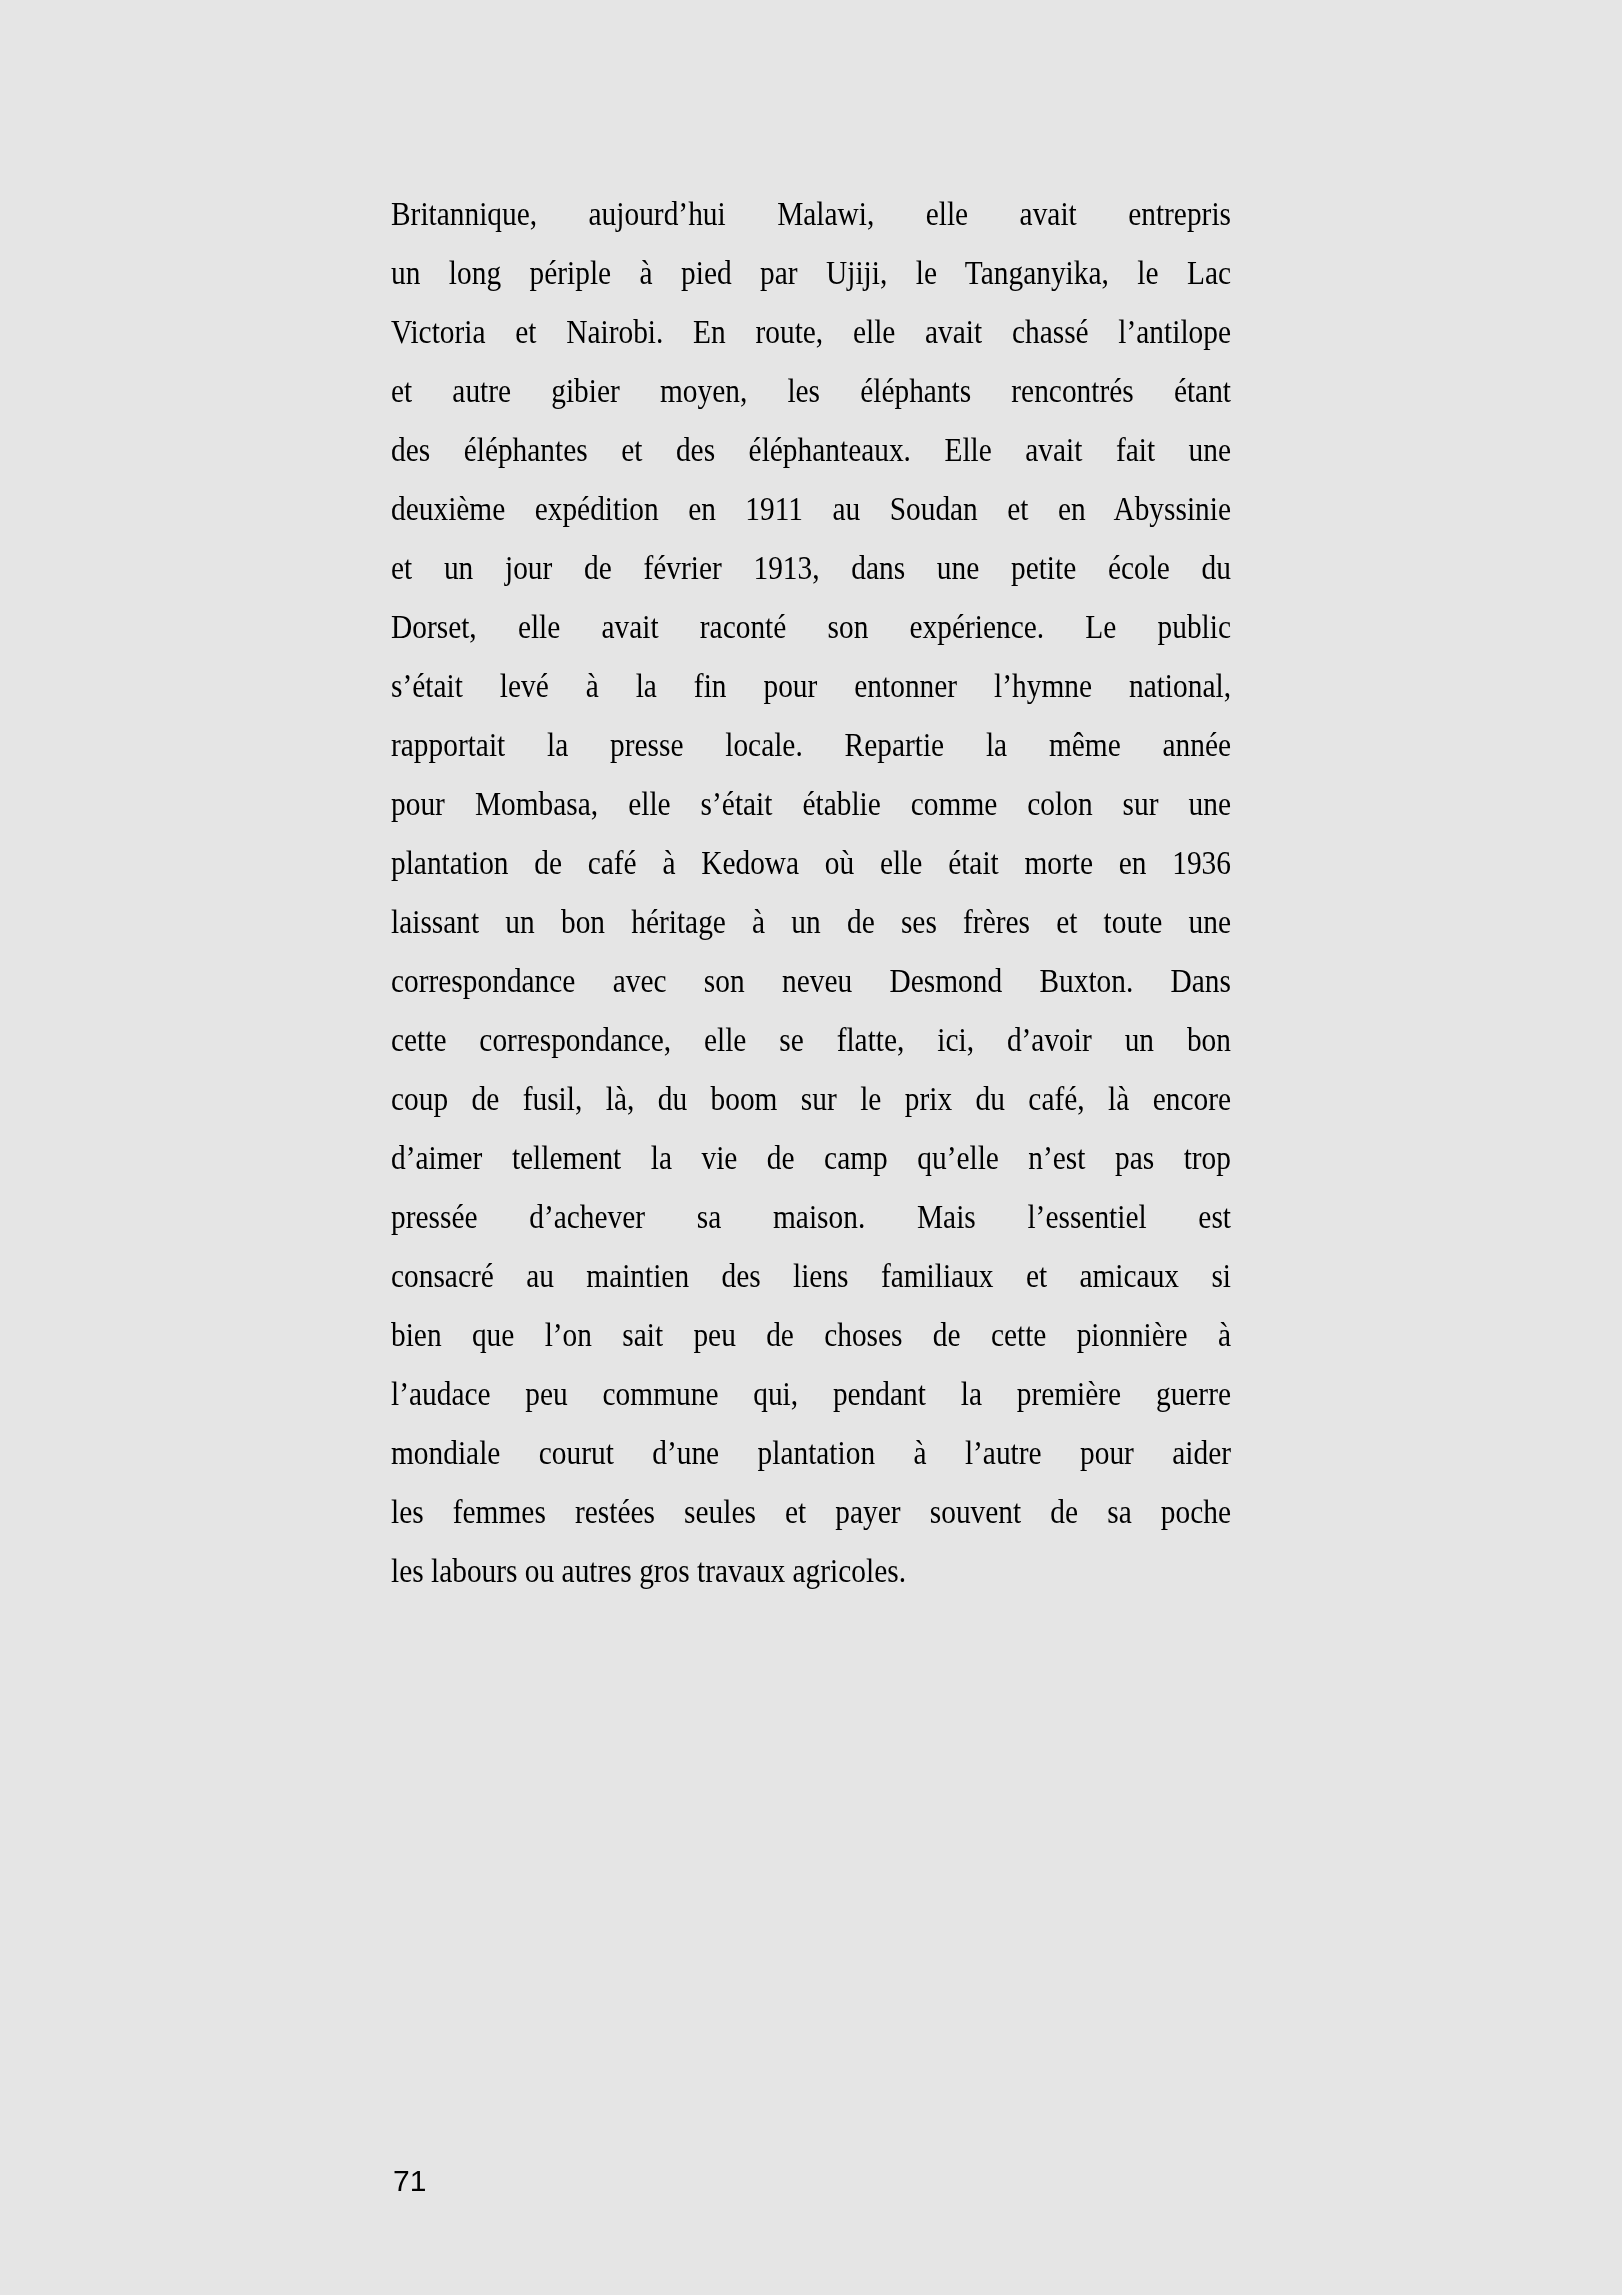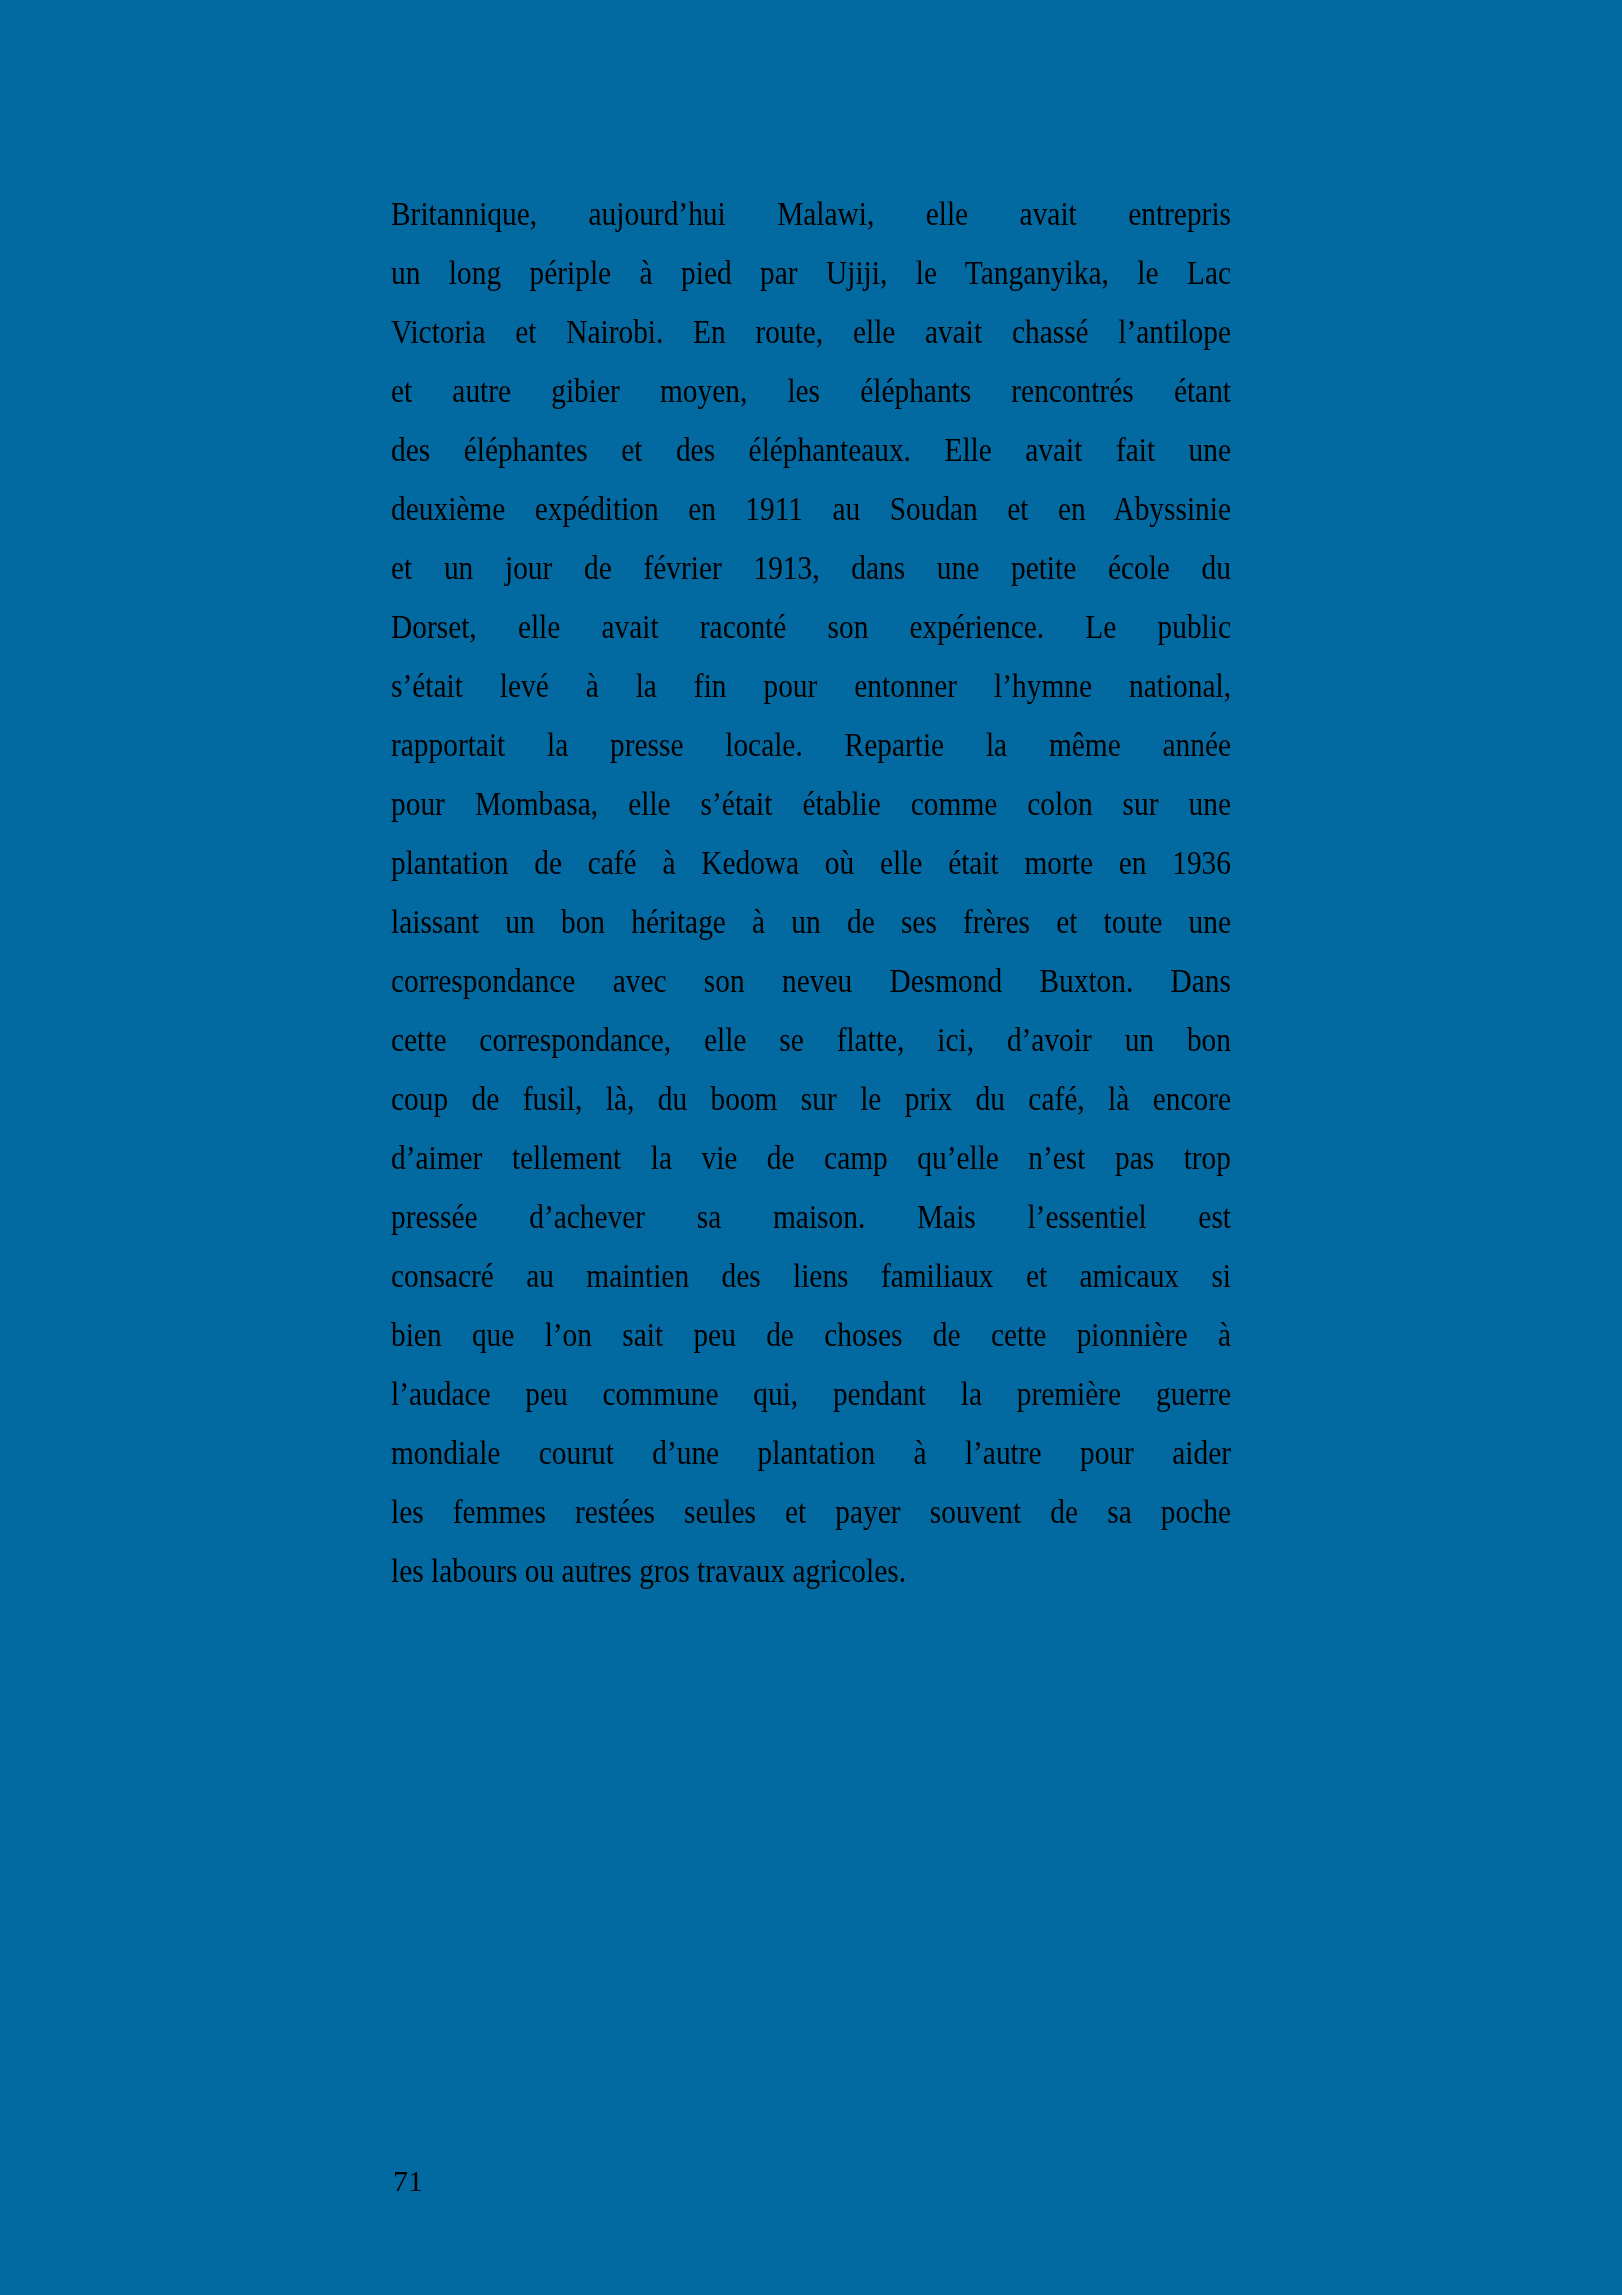--- a/index.html
+++ b/index.html
@@ -4,21 +4,21 @@
 <style>
   html, body {
     margin: 0;
     padding: 0;
     background: #ffffff;
   }
   .page {
     position: relative;
     width: 1623px;
     height: 2295px;
-    background: #0369a1;
+    background: #e5e5e5;
     overflow: hidden;
     font-family: "Liberation Serif", serif;
   }
   .text-block {
     position: absolute;
     left: 391px;
     top: 185px;
     width: 840px;
   }
   .line {
@@ -33,21 +33,21 @@
     transform: scaleY(1.13);
     transform-origin: 50% 50%;
   }
   .line.last {
     text-align-last: left;
   }
   .page-number {
     position: absolute;
     left: 393px;
     top: 2166px;
-    font-family: Liberation Serif, serif;
+    font-family: Liberation Sans, sans-serif;
     font-size: 30px;
     line-height: 30px;
     color: #000000;
   }
 </style>
 </head>
 <body>
 
 <div class="page">
   <div class="text-block">

